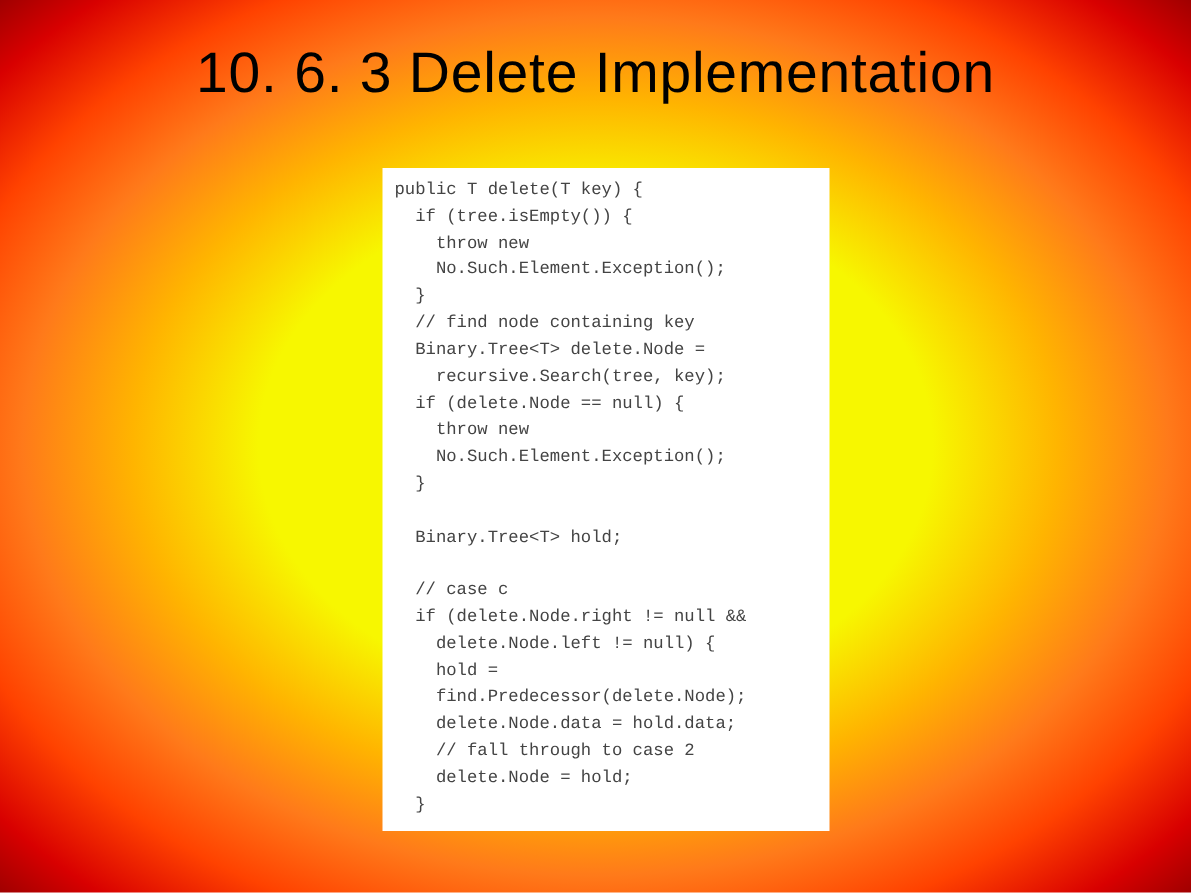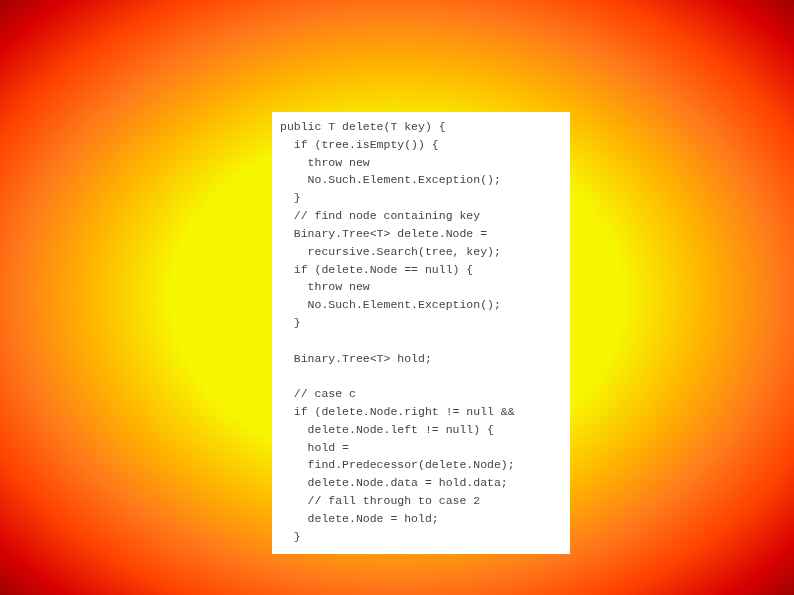--- a/index.html
+++ b/index.html
@@ -32,36 +32,37 @@
     width: 100%;
     text-align: center;
     font-size: 38px;
     color: #000;
     font-weight: 400;
     letter-spacing: 0.5px;
   }
   .code-box {
     position: absolute;
     top: 112px;
-    left: 272px;
+    left: 255px;
     width: 298px;
     background: #ffffff;
     padding: 6px 8px 8px 8px;
     box-sizing: border-box;
     font-family: "Courier New", Courier, monospace;
     font-size: 11.5px;
     line-height: 1.55;
     color: #444;
     white-space: pre;
   }
 </style>
 </head>
 <body>
 
 <div class="slide">
+  <div class="title">10. 6. 3 Delete Implementation</div>
   <div class="code-box">public T delete(T key) {
   if (tree.isEmpty()) {
     throw new
     No.Such.Element.Exception();
   }
   // find node containing key
   Binary.Tree&lt;T&gt; delete.Node =
     recursive.Search(tree, key);
   if (delete.Node == null) {
     throw new

